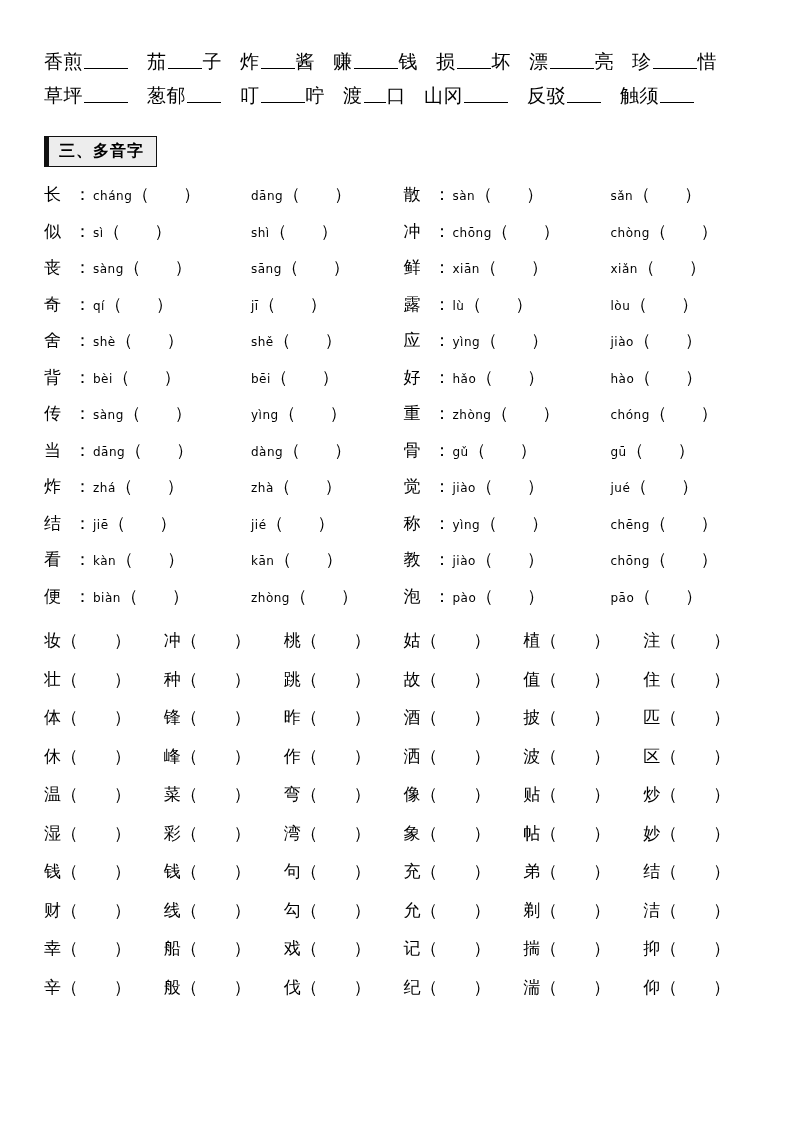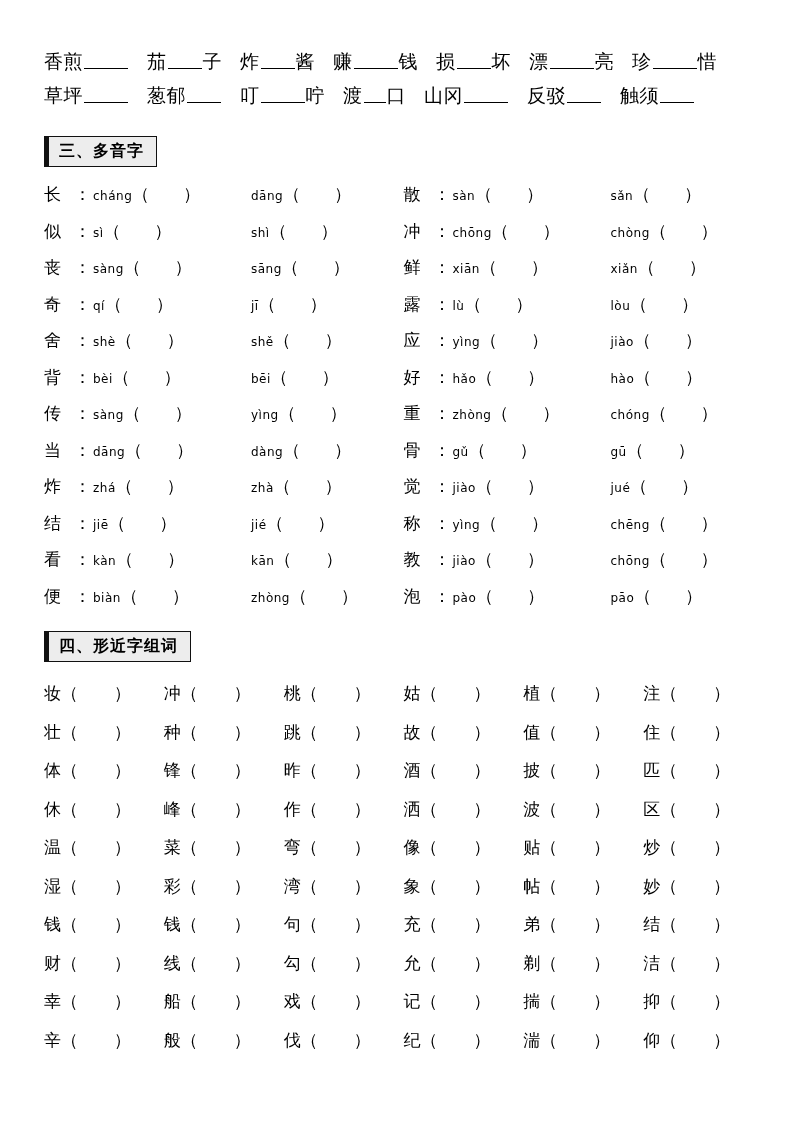--- a/index.html
+++ b/index.html
@@ -480,21 +480,20 @@
           <span class="paren">（<span class="gap"></span>）</span>
         </span>
         <span class="duo-entry">
           <span class="py">pāo</span>
           <span class="paren">（<span class="gap"></span>）</span>
         </span>
       </div>
     </div>
 
   
-  <div class="section-head">四、形近字组词</div>
 
   <div class="xjz-grid" id="xjz-grid">
       <div class="xjz-cell"><span class="c">妆</span><span class="p">（<span class="gap2"></span>）</span></div>
       <div class="xjz-cell"><span class="c">冲</span><span class="p">（<span class="gap2"></span>）</span></div>
       <div class="xjz-cell"><span class="c">桃</span><span class="p">（<span class="gap2"></span>）</span></div>
       <div class="xjz-cell"><span class="c">姑</span><span class="p">（<span class="gap2"></span>）</span></div>
       <div class="xjz-cell"><span class="c">植</span><span class="p">（<span class="gap2"></span>）</span></div>
       <div class="xjz-cell"><span class="c">注</span><span class="p">（<span class="gap2"></span>）</span></div>
       <div class="xjz-cell"><span class="c">壮</span><span class="p">（<span class="gap2"></span>）</span></div>
       <div class="xjz-cell"><span class="c">种</span><span class="p">（<span class="gap2"></span>）</span></div>

